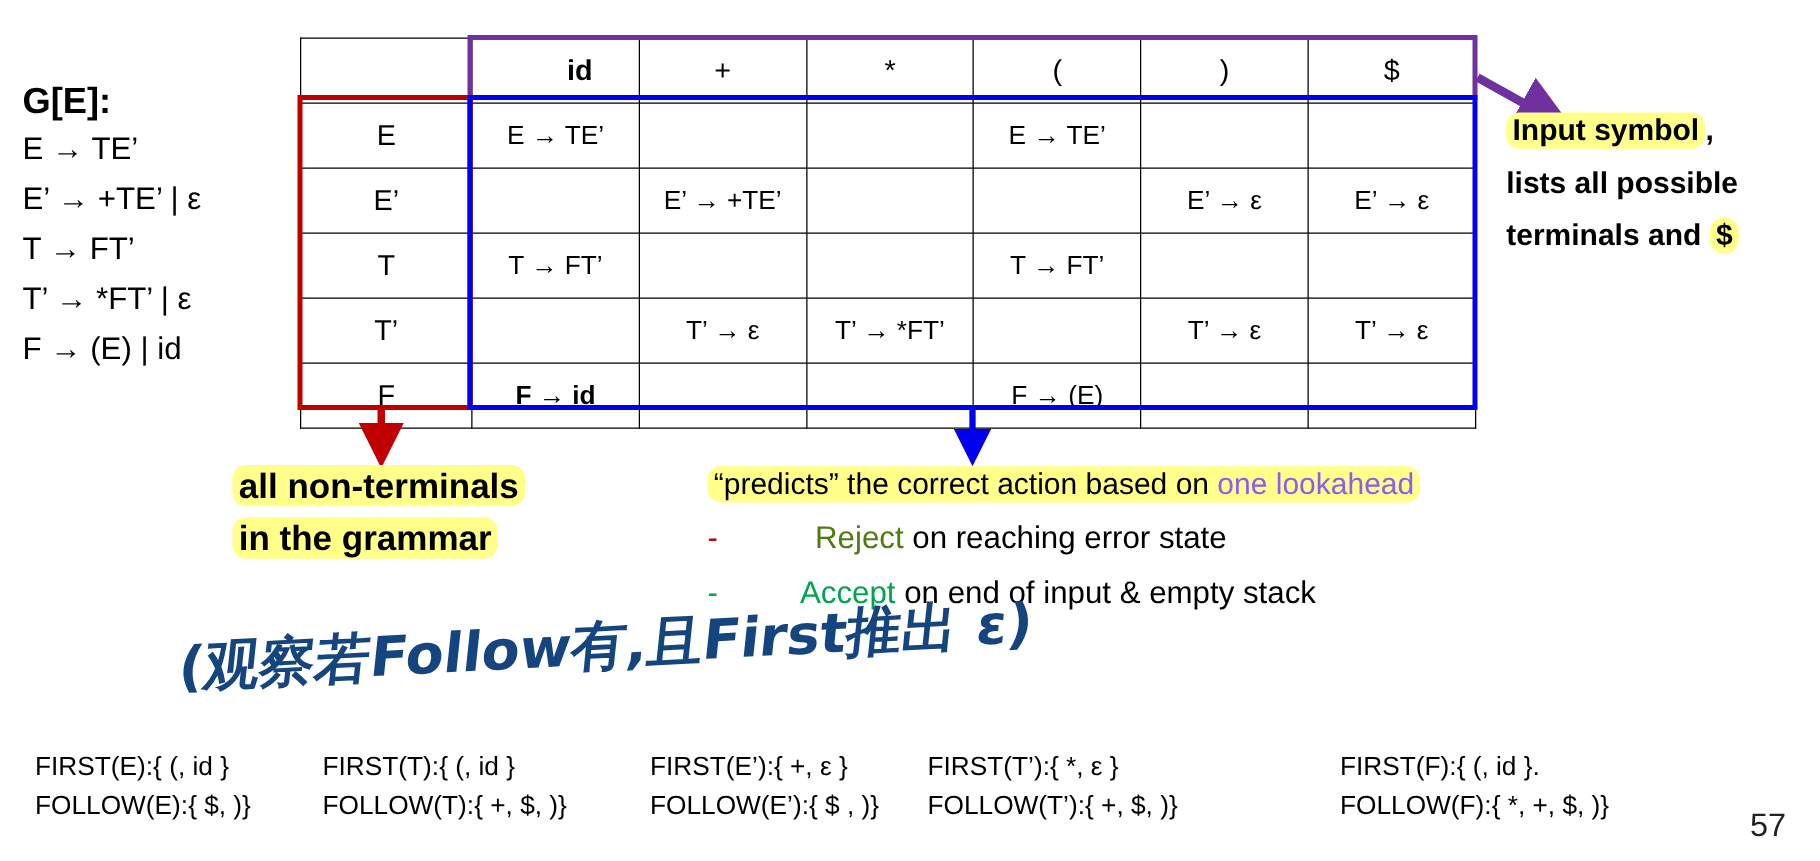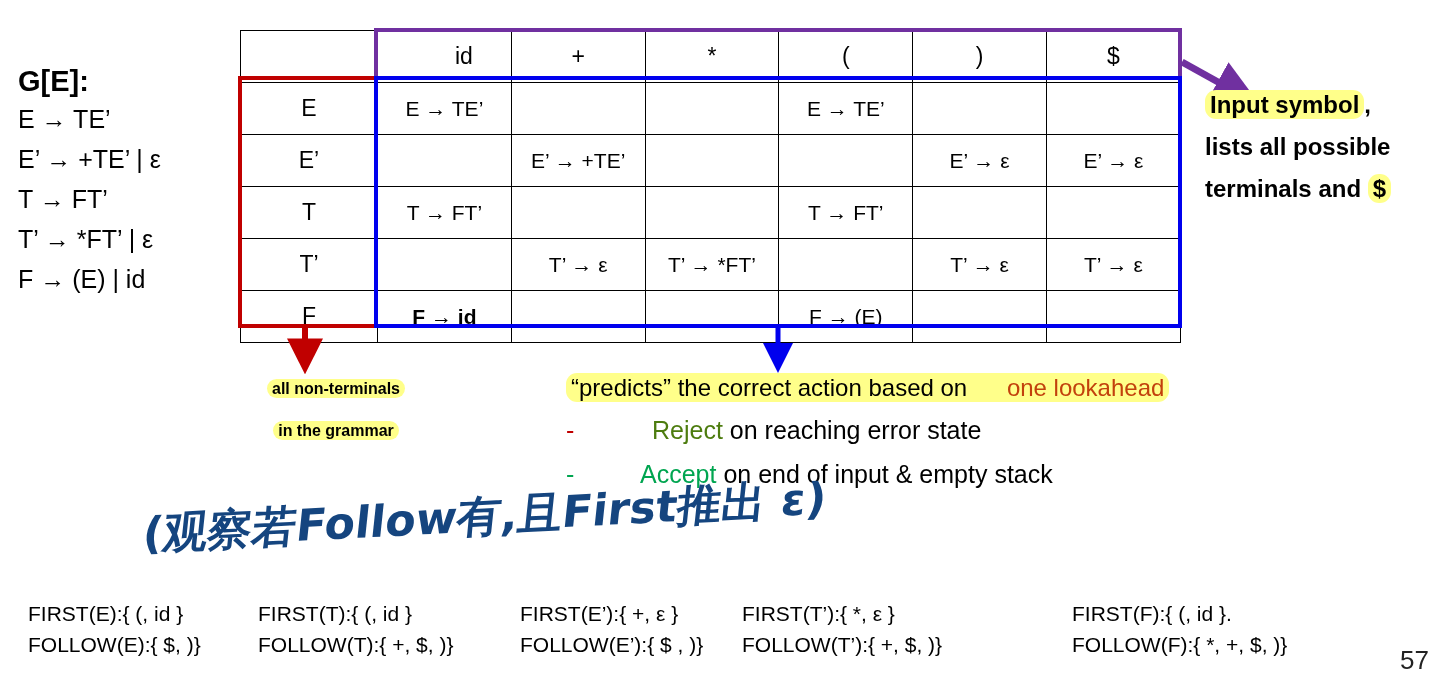--- a/index.html
+++ b/index.html
@@ -26,45 +26,45 @@
     text-align:center;
     vertical-align:middle;
     font-size:21px;
     height:49px;
     white-space:nowrap;
   }
   table.parse td.corner{border-top:1.6px solid #000;border-left:1.6px solid #000;}
   table.parse col.c0{width:137px;}
   table.parse col.cx{width:133.8px;}
   table.parse td.hdr{font-size:23px;}
-  table.parse td.hdr.bold{font-weight:normal;padding-left:40px;}
+  table.parse td.hdr.bold{font-weight:bold;padding-left:40px;}
   table.parse td.nt{font-size:23px;}
   .bold{font-weight:bold;}
 
   
   #purple-box{left:374px;top:28px;width:808px;height:52px;border:4px solid #7030A0;box-sizing:border-box;}
   #red-box{left:238px;top:76px;width:140px;height:252px;border:4px solid #C00000;box-sizing:border-box;}
   #blue-box{left:374px;top:76px;width:808px;height:252px;border:4px solid #0000EE;box-sizing:border-box;}
 
   
   svg.arrow{position:absolute;overflow:visible;}
 
   
   #ann-input{left:1205px;top:84px;width:251px;font-size:24px;font-weight:bold;line-height:42px;text-align:left;}
   .hl-round{background:#FFFF8A;border-radius:11px;padding:1px 5px;}
 
   
-  #ann-nonterm{left:186px;top:368px;width:300px;font-size:16px;font-weight:bold;line-height:42px;text-align:center;}
+  #ann-nonterm{left:186px;top:368px;width:300px;font-size:28px;font-weight:bold;line-height:42px;}
 
   
   #desc{left:566px;top:368px;width:830px;}
   #desc .line1{font-size:24px;font-weight:bold;line-height:36px;white-space:nowrap;}
   #desc .line1 .redtxt{color:#C00000;}
   #desc .line2{font-size:24px;line-height:40px;white-space:nowrap;}
-  #desc .line2 .bluetxt{color:#c2410c;margin-left:33px;}
+  #desc .line2 .bluetxt{color:#8b5cf6;}
   #desc .bullet{font-size:25px;line-height:44px;white-space:nowrap;}
   #desc .bullet .dash{display:inline-block;width:38px;}
   #desc .dash-red{color:#C00000;}
   #desc .dash-green{color:#00A550;}
   #desc .reject{color:#4d7c0f;margin-left:48px;}
   #desc .accept{color:#00A550;padding-left:36px;}
 
   
   #handwriting{left:140px;top:505px;width:520px;height:85px;}
   #hw-text{

